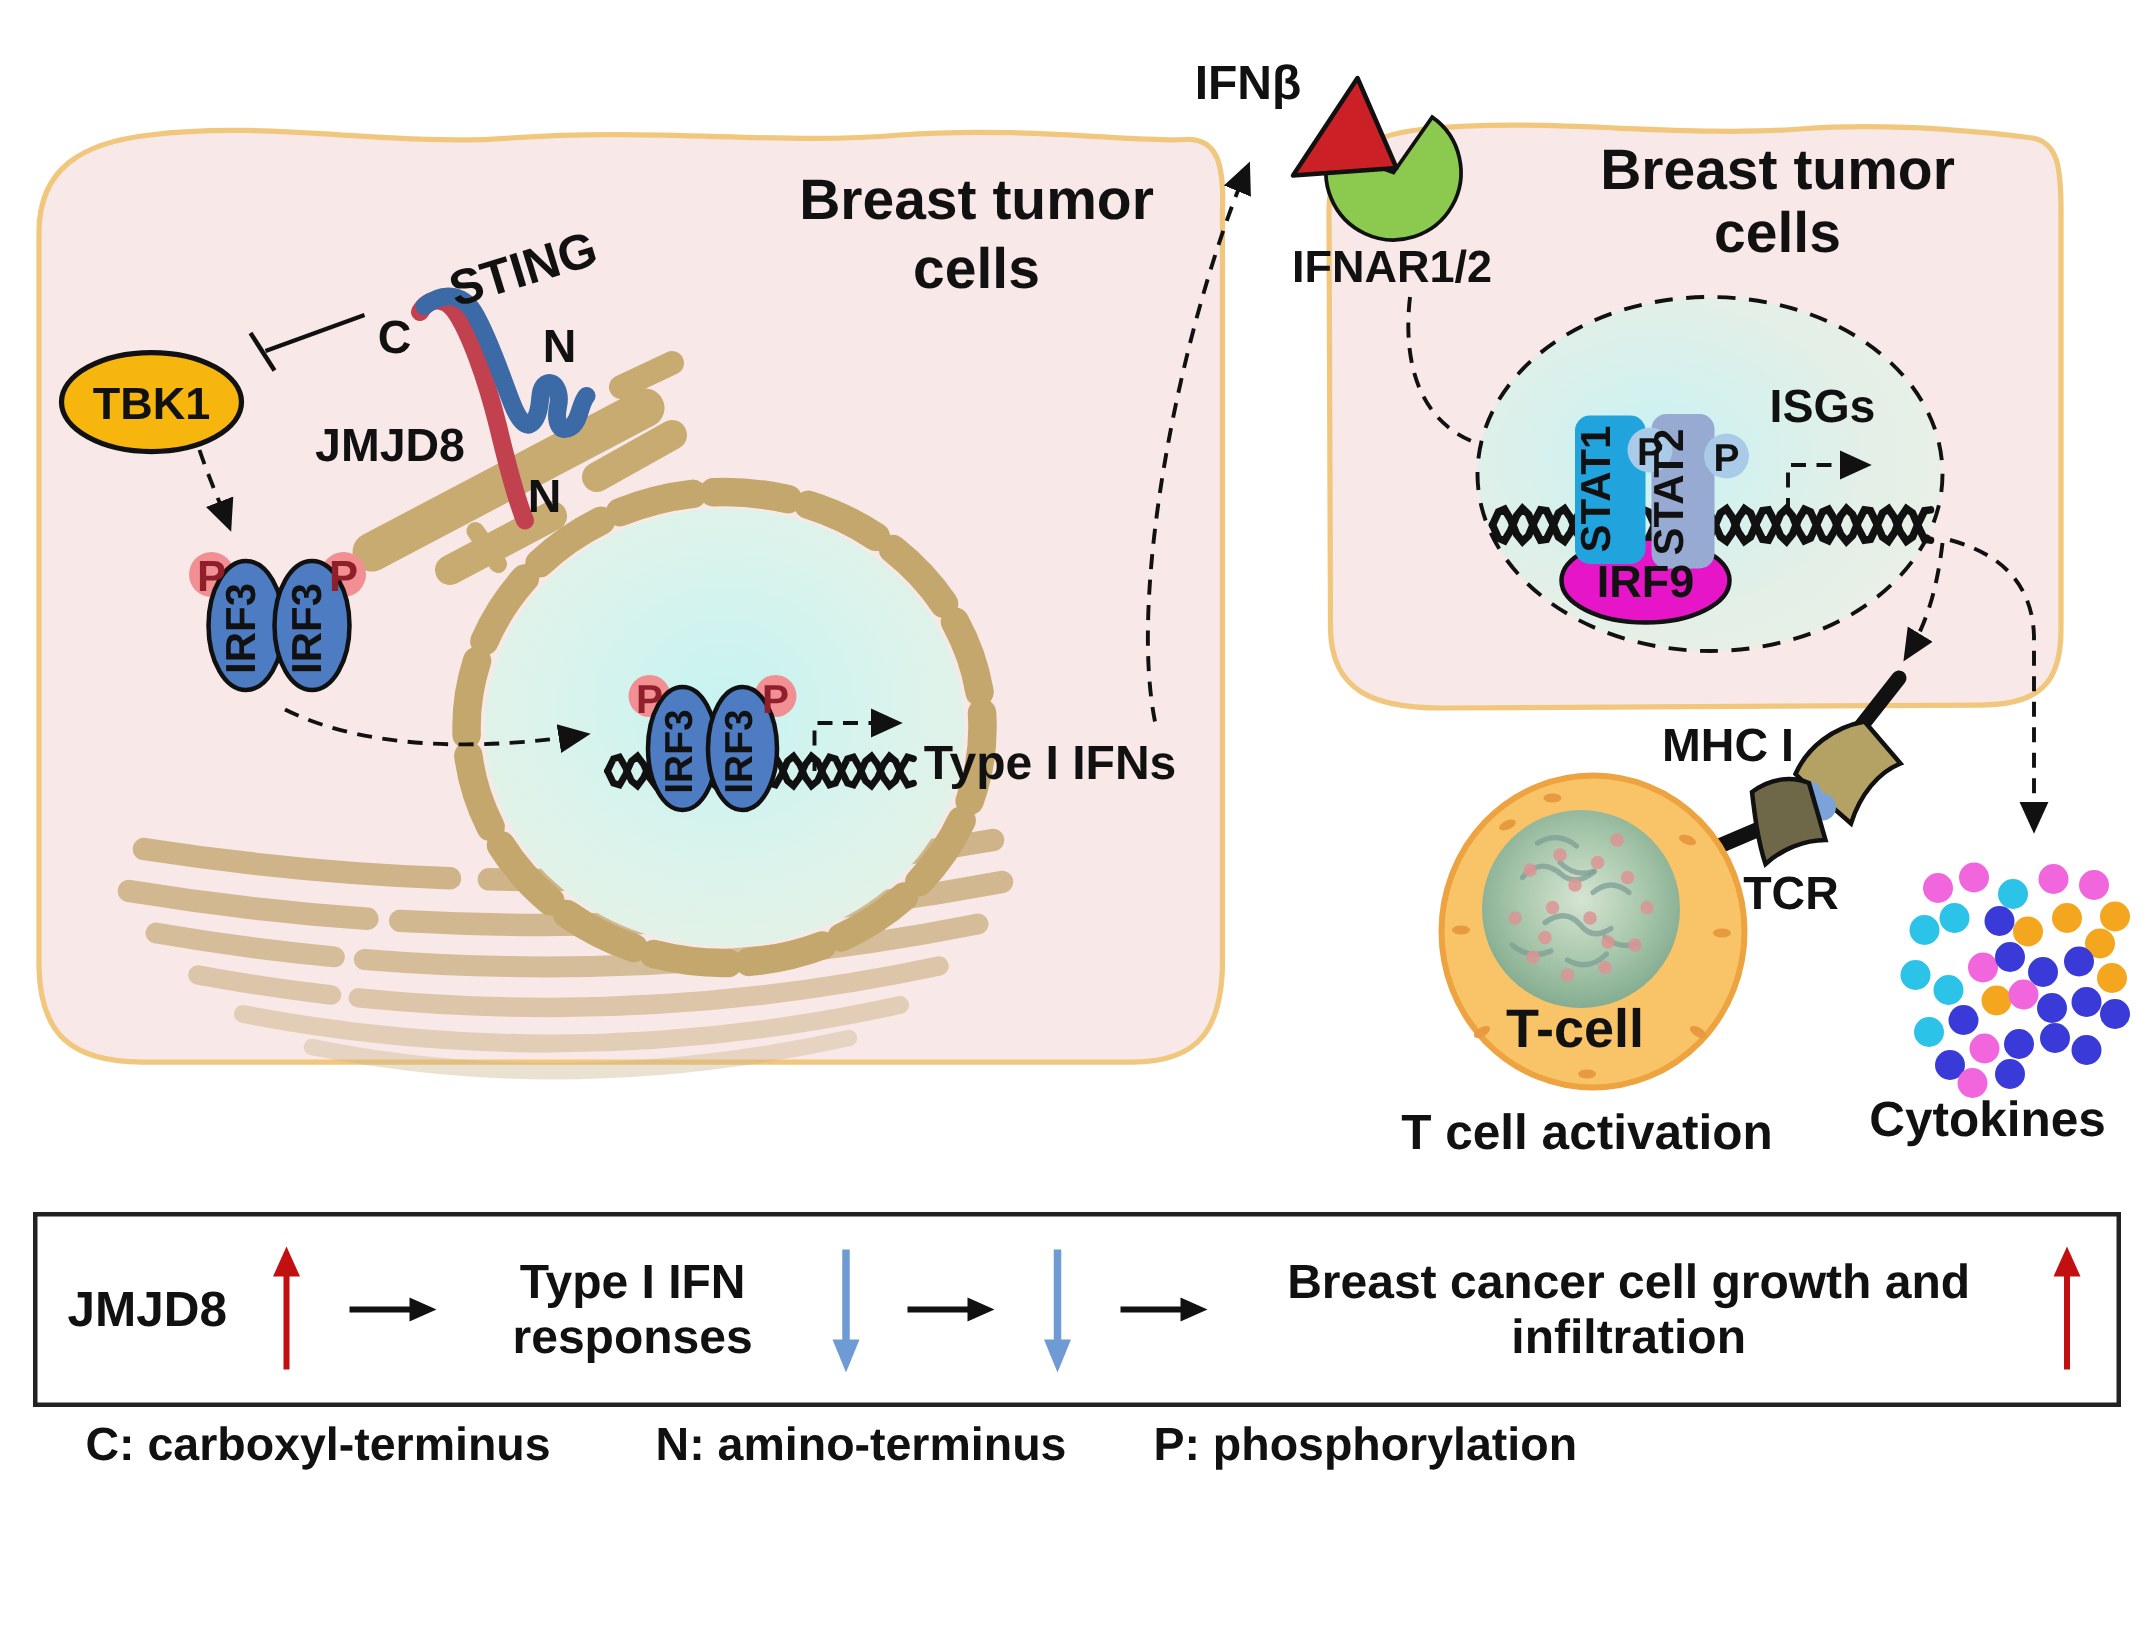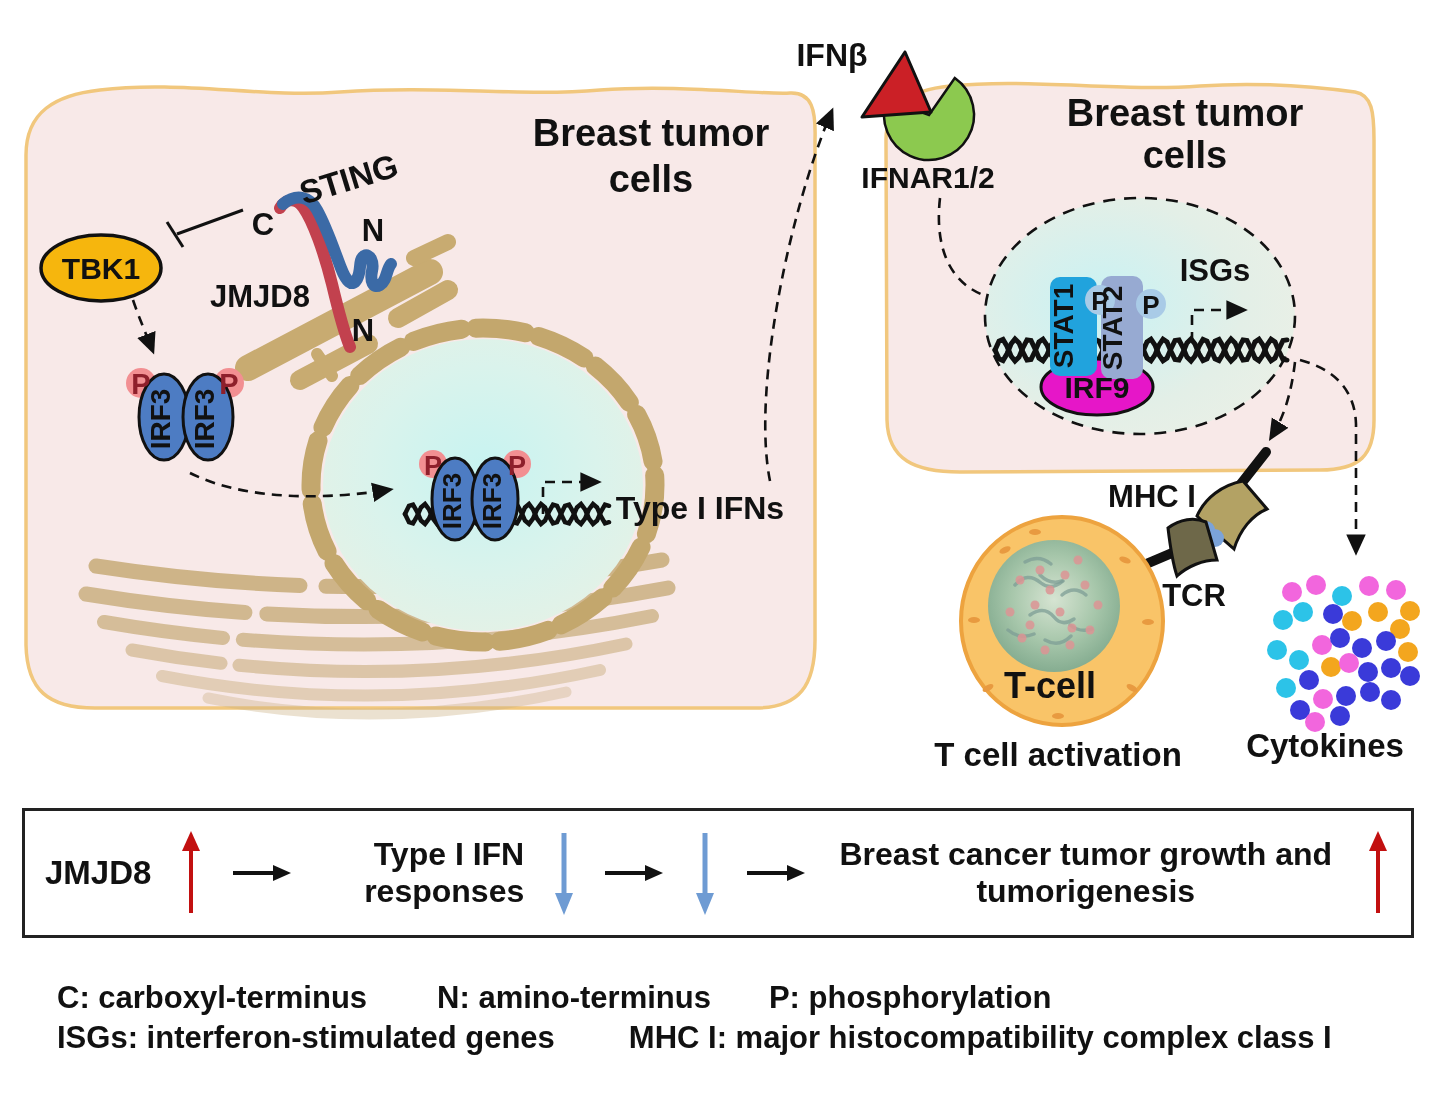--- a/index.html
+++ b/index.html
@@ -32,26 +32,26 @@
   .tcr{fill:var(--tcr_olive);stroke:#111;stroke-width:3;}
   .peptide{fill:var(--peptide_blue);}
   .stalk{stroke:#111;stroke-width:10;stroke-linecap:round;}
   .squig{stroke:#7e9e96;stroke-width:3.5;fill:none;opacity:.75;stroke-linecap:round;}
 
   .flow-box{position:absolute;left:22px;top:808px;width:1392px;height:130px;
     border:3px solid #222;background:#fff;box-sizing:border-box;
     display:flex;align-items:center;justify-content:space-between;padding:0 20px;}
   .flow-step{font-weight:bold;font-size:32px;line-height:1.15;text-align:center;color:#111;}
   .fs0{font-size:33px;white-space:nowrap;}
-  .fs1{width:205px;text-align:right;}
+  .fs1{width:205px;}
   .fs2{width:290px;}
   .fs3{width:505px;}
   .varrow,.harrow{flex:0 0 auto;}
 
-  .legend{position:absolute;left:57px;top:978px;font-weight:bold;font-size:31px;color:#111;line-height:40px;}
+  .legend{position:absolute;left:57px;top:943px;font-weight:bold;font-size:31px;color:#111;line-height:40px;}
   .legend .row{white-space:nowrap;}
   .legend .row1 span:nth-child(1){margin-right:70px;}
   .legend .row1 span:nth-child(2){margin-right:58px;}
   .legend .row2 span:nth-child(1){margin-right:74px;}
 </style>
 </head>
 <body>
 
 <div id="stage">
 <svg id="diagram" width="1436" height="806" viewBox="0 0 1436 806">
@@ -300,28 +300,25 @@
     <path d="M60,11 L42,3 L42,19 Z" fill="#111"></path>
   </svg>
   <svg class="varrow" width="26" height="88">
     <line x1="13" y1="4" x2="13" y2="66" stroke-width="5" stroke="#6e9bd3"></line>
     <path d="M13,86 L4,64 L22,64 Z" fill="#6e9bd3"></path>
   </svg>
   <svg class="harrow" width="62" height="22">
     <line x1="2" y1="11" x2="46" y2="11" stroke="#111" stroke-width="4"></line>
     <path d="M60,11 L42,3 L42,19 Z" fill="#111"></path>
   </svg>
-  <div class="flow-step fs3">Breast cancer tumor growth and tumorigenesis</div>
+  <div class="flow-step fs3">Breast cancer cell growth and infiltration</div>
   <svg class="varrow" width="26" height="88">
     <line x1="13" y1="20" x2="13" y2="84" stroke-width="4" stroke="#c21010"></line>
     <path d="M13,2 L4,22 L22,22 Z" fill="#c21010"></path>
   </svg>
 </div>
 
 <div class="legend">
   <div class="row row1">
     <span>C: carboxyl-terminus</span><span>N: amino-terminus</span><span>P: phosphorylation</span>
   </div>
-  <div class="row row2">
-    <span>ISGs: interferon-stimulated genes</span><span>MHC I: major histocompatibility complex class I</span>
-  </div>
 </div>
 </div>
 
 </body></html>

